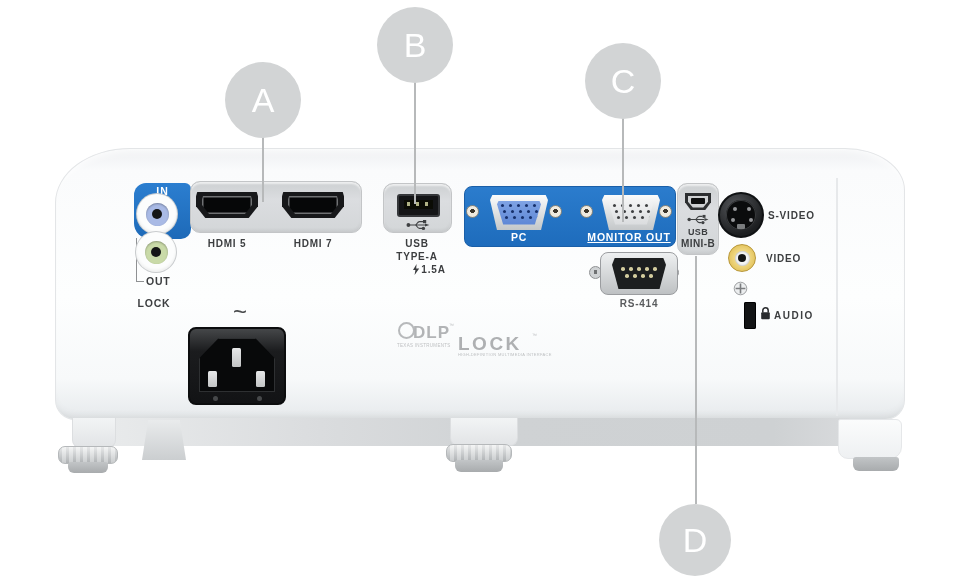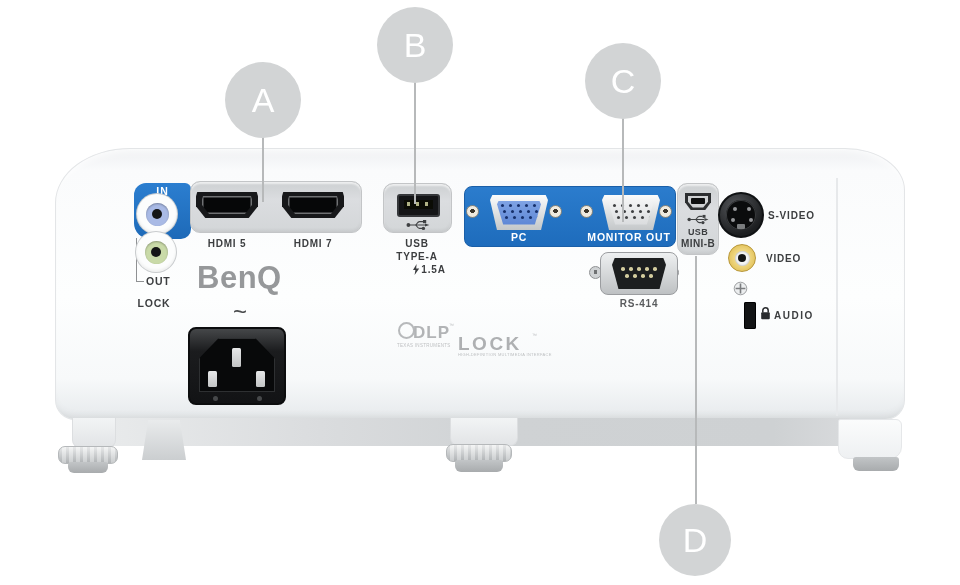--- a/index.html
+++ b/index.html
@@ -150,21 +150,20 @@
   <div class="a bracket" style="left:136px;top:238px;width:8px;height:44px;"></div>
   <div class="a label" style="left:146px;top:276px;width:36px;text-align:left;font-size:10.5px;">OUT</div>
   <div class="a label" style="left:129px;top:298px;width:50px;font-size:10.5px;">LOCK</div>
 
   <div class="a recess" style="left:190px;top:181px;width:172px;height:52px;"></div>
   <div class="a hdmi" style="left:196px;top:192px;width:62px;height:26px;"></div>
   <div class="a hdmi" style="left:282px;top:192px;width:62px;height:26px;"></div>
   <div class="a label" style="left:207px;top:238px;width:40px;">HDMI 5</div>
   <div class="a label" style="left:293px;top:238px;width:40px;">HDMI 7</div>
 
-  <div class="a benq" style="left:197px;top:262px;">BenQ</div>
 
   <div class="a ac" style="left:228px;top:300px;width:24px;text-align:center;">~</div>
   <div class="a inlet" style="left:188px;top:327px;width:98px;height:78px;">
     <div class="inlet-in" style="left:9px;top:9px;right:9px;bottom:11px;"></div>
   </div>
   <div class="a pin" style="left:232px;top:348px;width:9px;height:19px;"></div>
   <div class="a pin" style="left:208px;top:371px;width:9px;height:16px;"></div>
   <div class="a pin" style="left:256px;top:371px;width:9px;height:16px;"></div>
   <div class="a dot" style="left:213px;top:396px;width:5px;height:5px;"></div>
   <div class="a dot" style="left:257px;top:396px;width:5px;height:5px;"></div>
@@ -196,21 +195,21 @@
   </div>
   <div class="a screwhole" style="left:549px;top:205px;width:13px;height:13px;"></div>
   <div class="a wlabel" style="left:494px;top:232px;width:50px;">PC</div>
   <div class="a screwhole" style="left:580px;top:205px;width:13px;height:13px;"></div>
   <div class="a vga" style="left:602px;top:195px;width:58px;height:35px;">
     <div class="vga-in mon">
       <div class="pins monp"></div>
     </div>
   </div>
   <div class="a screwhole" style="left:659px;top:205px;width:13px;height:13px;"></div>
-  <div class="a wlabel" style="left:577px;top:232px;width:104px;">MONITOR OUT</div>
+  <div class="a wlabel" style="left:577px;top:232px;width:104px;text-decoration:underline;">MONITOR OUT</div>
 
   <div class="a rspost" style="left:589px;top:266px;width:13px;height:13px;"></div>
   <div class="a rspost" style="left:666px;top:266px;width:13px;height:13px;"></div>
   <div class="a rsouter" style="left:600px;top:252px;width:78px;height:43px;"></div>
   <div class="a rsdsub" style="left:612px;top:258px;width:54px;height:31px;">
     <div class="rspins"></div>
   </div>
   <div class="a label" style="left:608px;top:298px;width:62px;color:#5a5c5e;">RS-414</div>
 
   <div class="a recess" style="left:677px;top:183px;width:42px;height:72px;"></div>

